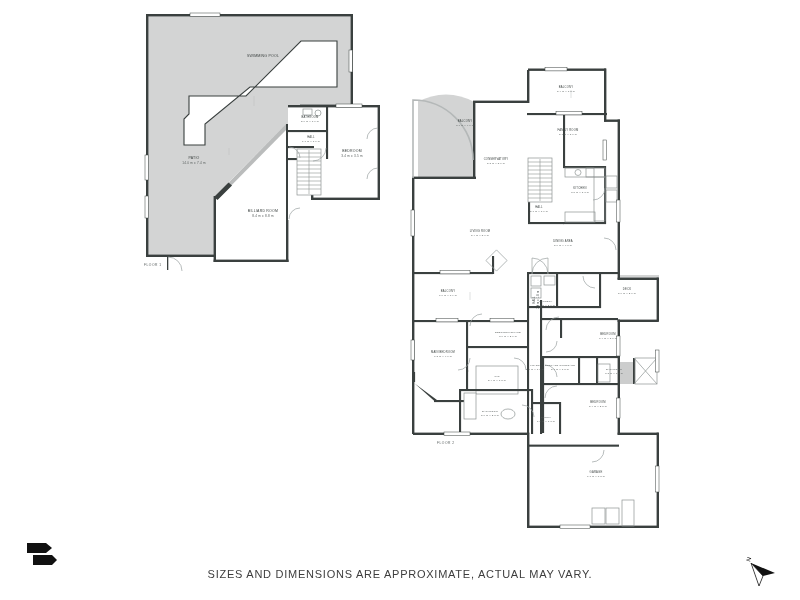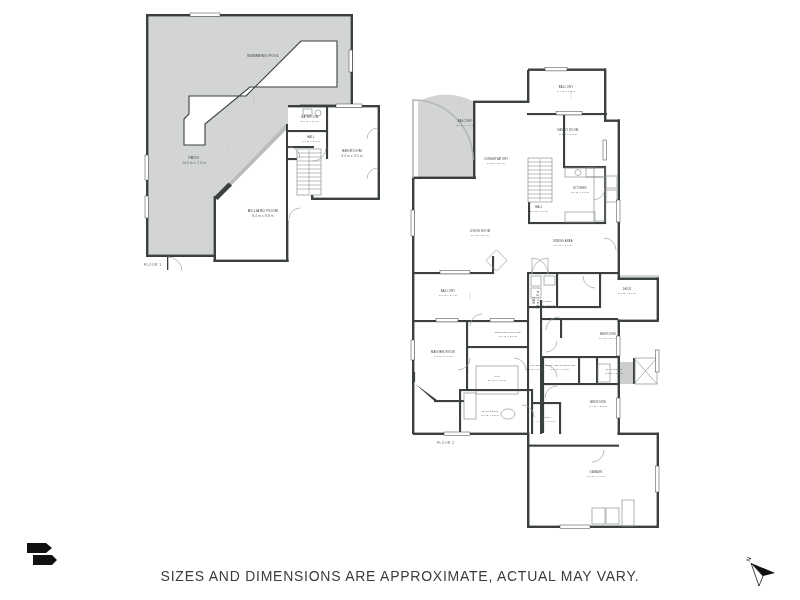--- a/index.html
+++ b/index.html
@@ -49,21 +49,21 @@
   .lbl-smd  { font-size: 2.5px; fill: #555b5a; }
   .lbl-floor{ font-size: 3.3px; fill: #5a6060; text-anchor: start; letter-spacing: 0.5px; }
   .lbl-rot  { font-size: 2.6px; }
 
   #caption {
     position: absolute;
     left: 0;
     right: 0;
     top: 568px;
     text-align: center;
-    font-size: 14px;
+    font-size: 11px;
     letter-spacing: 0.75px;
     color: #3d3d3d;
     font-family: "Liberation Sans", sans-serif;
   }
   #logo {
     position: absolute;
     left: 26px;
     top: 541px;
     width: 36px;
     height: 26px;

